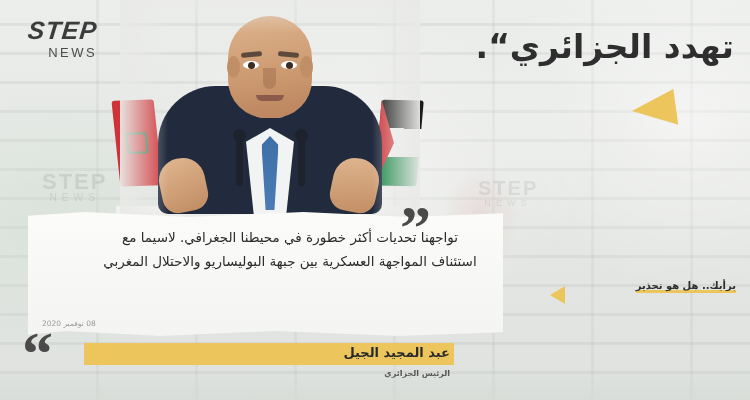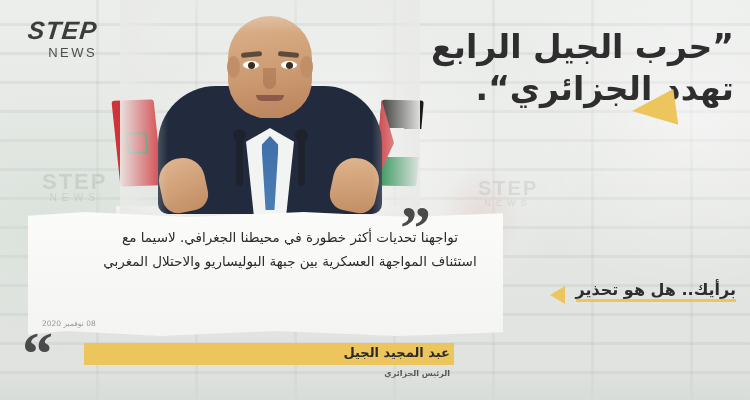--- a/index.html
+++ b/index.html
@@ -354,21 +354,21 @@
     color:#3a3a3a;
   }
 
   
   #question{
     position:absolute; right:14px; top:278px;
     width:210px;
     direction:rtl;
     text-align:right;
     font-family:"DejaVu Sans", sans-serif;
-    font-size:16px;
+    font-size:10px;
     font-weight:700;
     line-height:1.55;
     color:#2d2d2d;
   }
   #question .q-line{
     display:inline-block;
     background-image:linear-gradient(#ecc65c,#ecc65c);
     background-repeat:no-repeat;
     background-size:100% 3px;
     background-position:0 90%;
@@ -430,21 +430,20 @@
     <div class="nose"></div>
     <div class="mouth"></div>
     <div class="mic a"></div>
     <div class="mic b"></div>
     <div class="hand l"></div>
     <div class="hand r"></div>
     <div class="fade"></div>
   </div>
 
   <div id="headline">
-    <span class="hl-line">”حرب الجيل الرابع</span>
     <span class="hl-line">تهدد الجزائري“.</span>
   </div>
   <div id="tri-headline"></div>
 
   <div id="quote-card">
     <div id="quote-text">تواجهنا تحديات أكثر خطورة في محيطنا الجغرافي. لاسيما مع استئناف المواجهة العسكرية بين جبهة البوليساريو والاحتلال المغربي</div>
     <div id="quote-date">08 نوفمبر 2020</div>
   </div>
   <div id="quote-mark-close">”</div>
   <div id="quote-mark-open">“</div>

